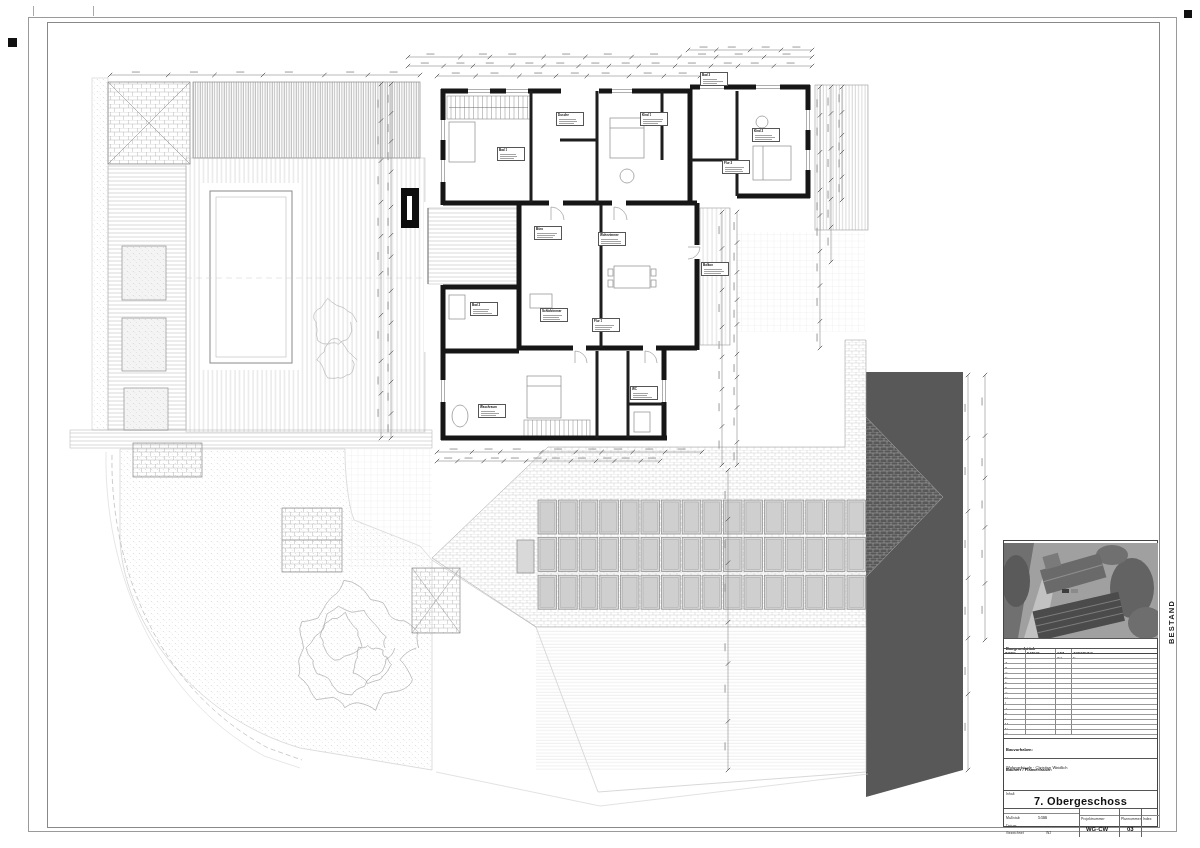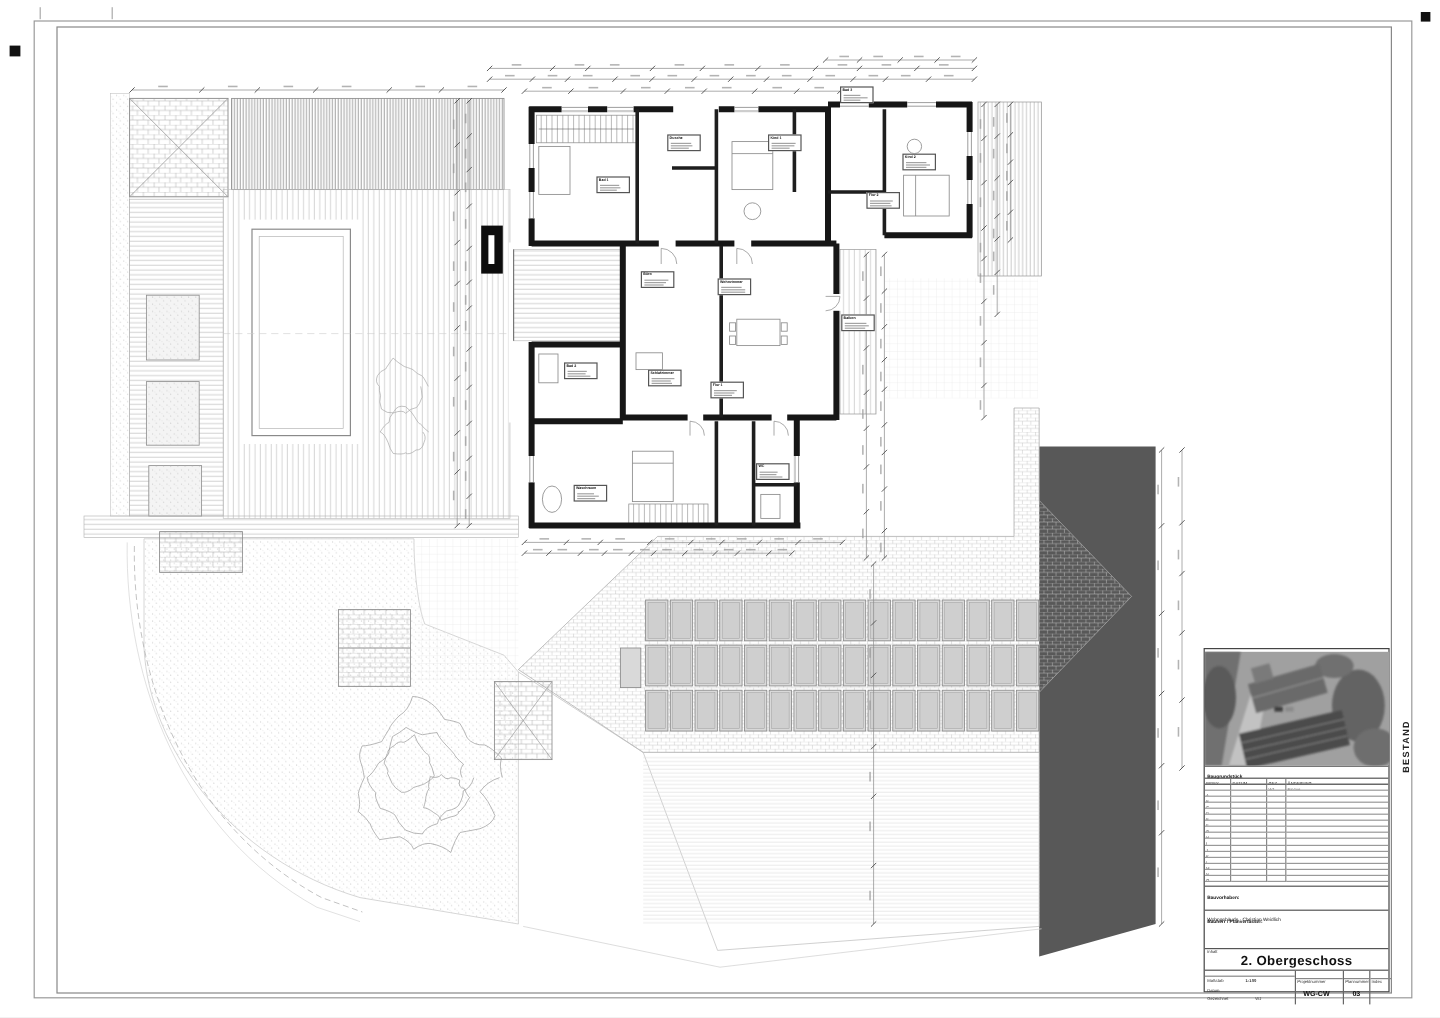--- a/index.html
+++ b/index.html
@@ -862,21 +862,21 @@
       <div style="margin:1px 0 0 2px;"><span class="m1b">Bauvorhaben:</span></div>
       <div style="margin-left:2px;"><span class="m1">Wohngebäude · Christian Weidlich</span></div>
     </div>
 
     <div class="sec" style="top:217px;height:32px;">
       <div style="margin:1px 0 0 2px;"><span class="m1b">Bauherr / Planverfasser:</span></div>
     </div>
 
     <div class="sec" style="top:249px;height:18px;">
       <span class="m2" style="position:absolute;left:2px;top:1px;">Inhalt</span>
-      <div class="tb-title" style="margin-top:4px;">2. Obergeschoss</div>
+      <div class="tb-title" style="margin-top:4px;">7. Obergeschoss</div>
     </div>
 
     <div class="sec" style="top:267px;height:20px;">
       <div class="metagrid">
         <div>
           <div style="height:4px;border-bottom:0.5px solid #888;"><span class="m2" style="font-weight:bold;">&nbsp;</span></div>
           <div style="margin-left:2px;line-height:4.5px;"><span class="m2">Maßstab</span>&nbsp;<span class="m2" style="font-weight:bold">1:100</span></div>
           <div style="margin-left:2px;line-height:4.5px;"><span class="m2">Datum</span></div>
           <div style="margin-left:2px;line-height:4.5px;"><span class="m2">Gezeichnet</span>&nbsp;<span class="m2">WJ</span></div>
         </div>

